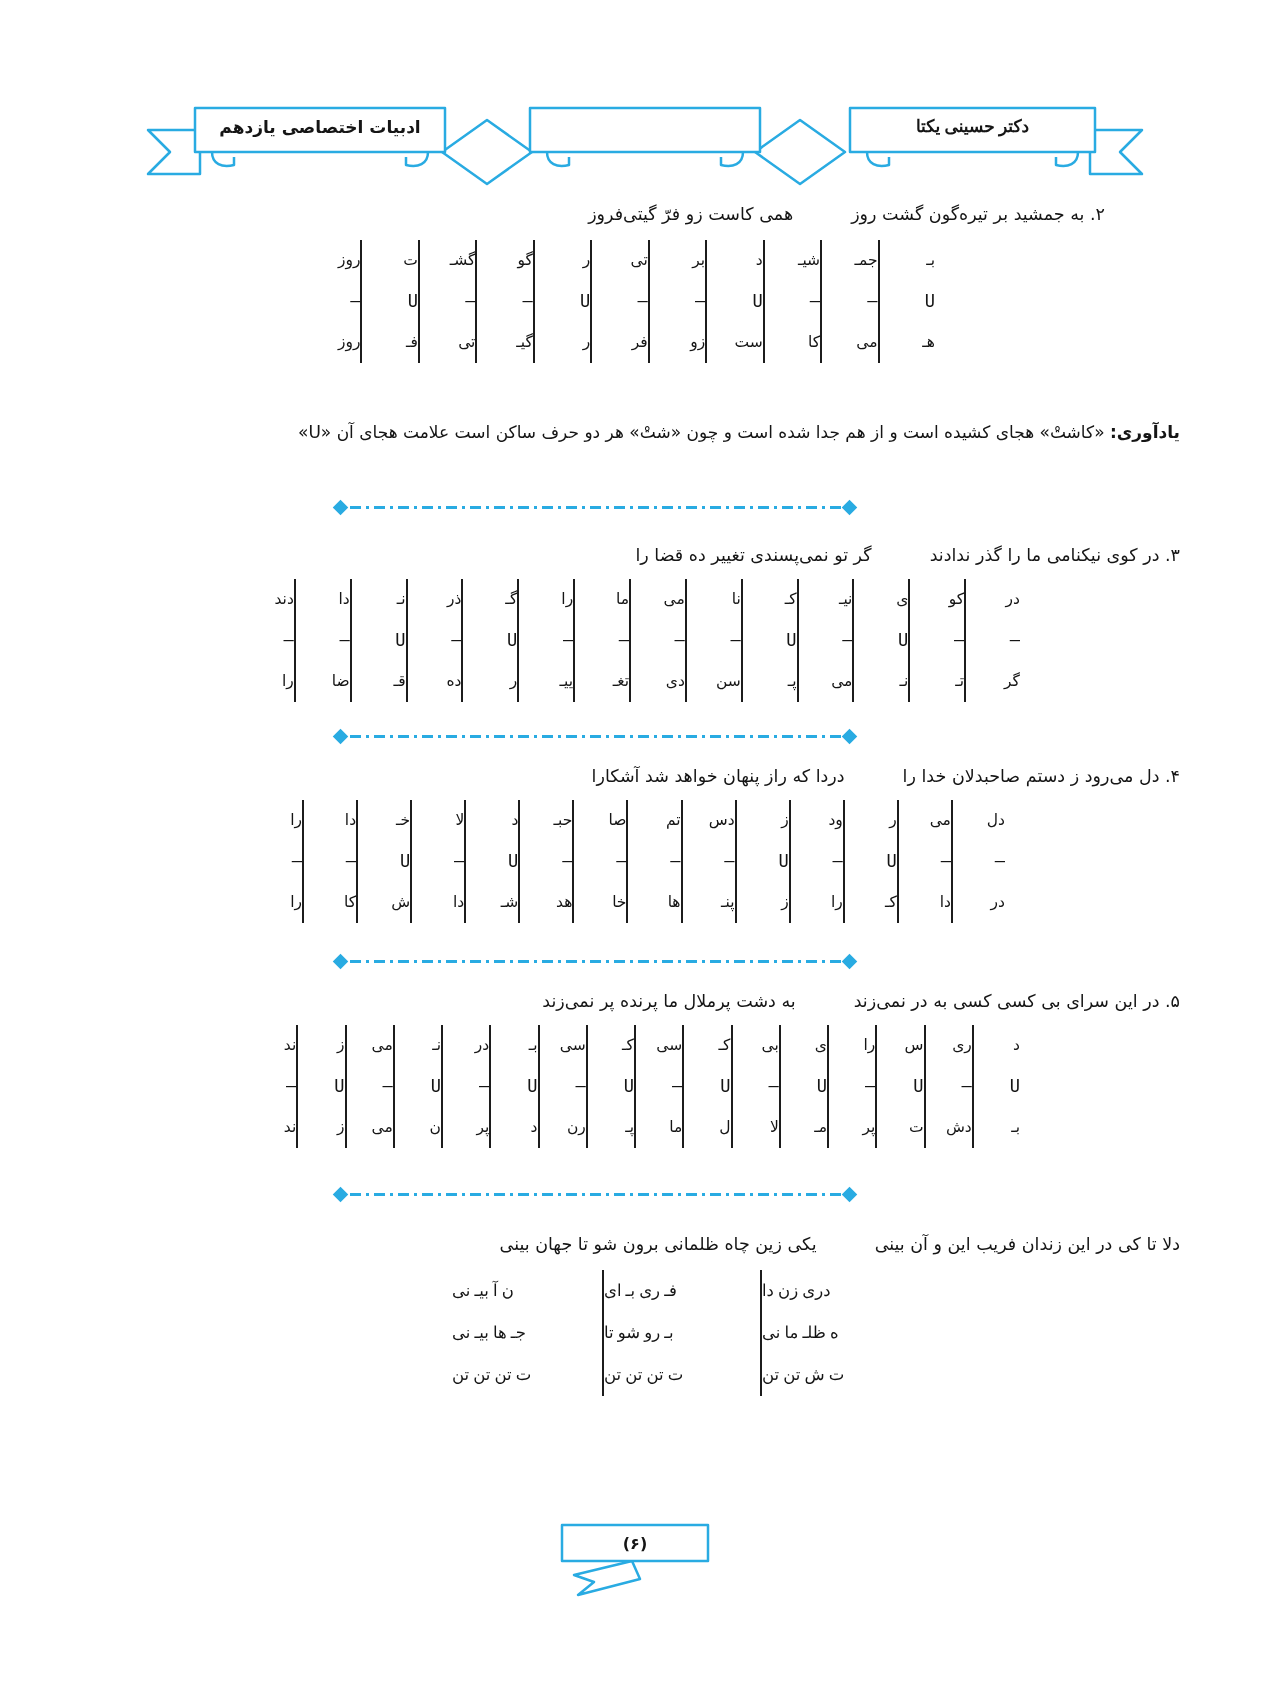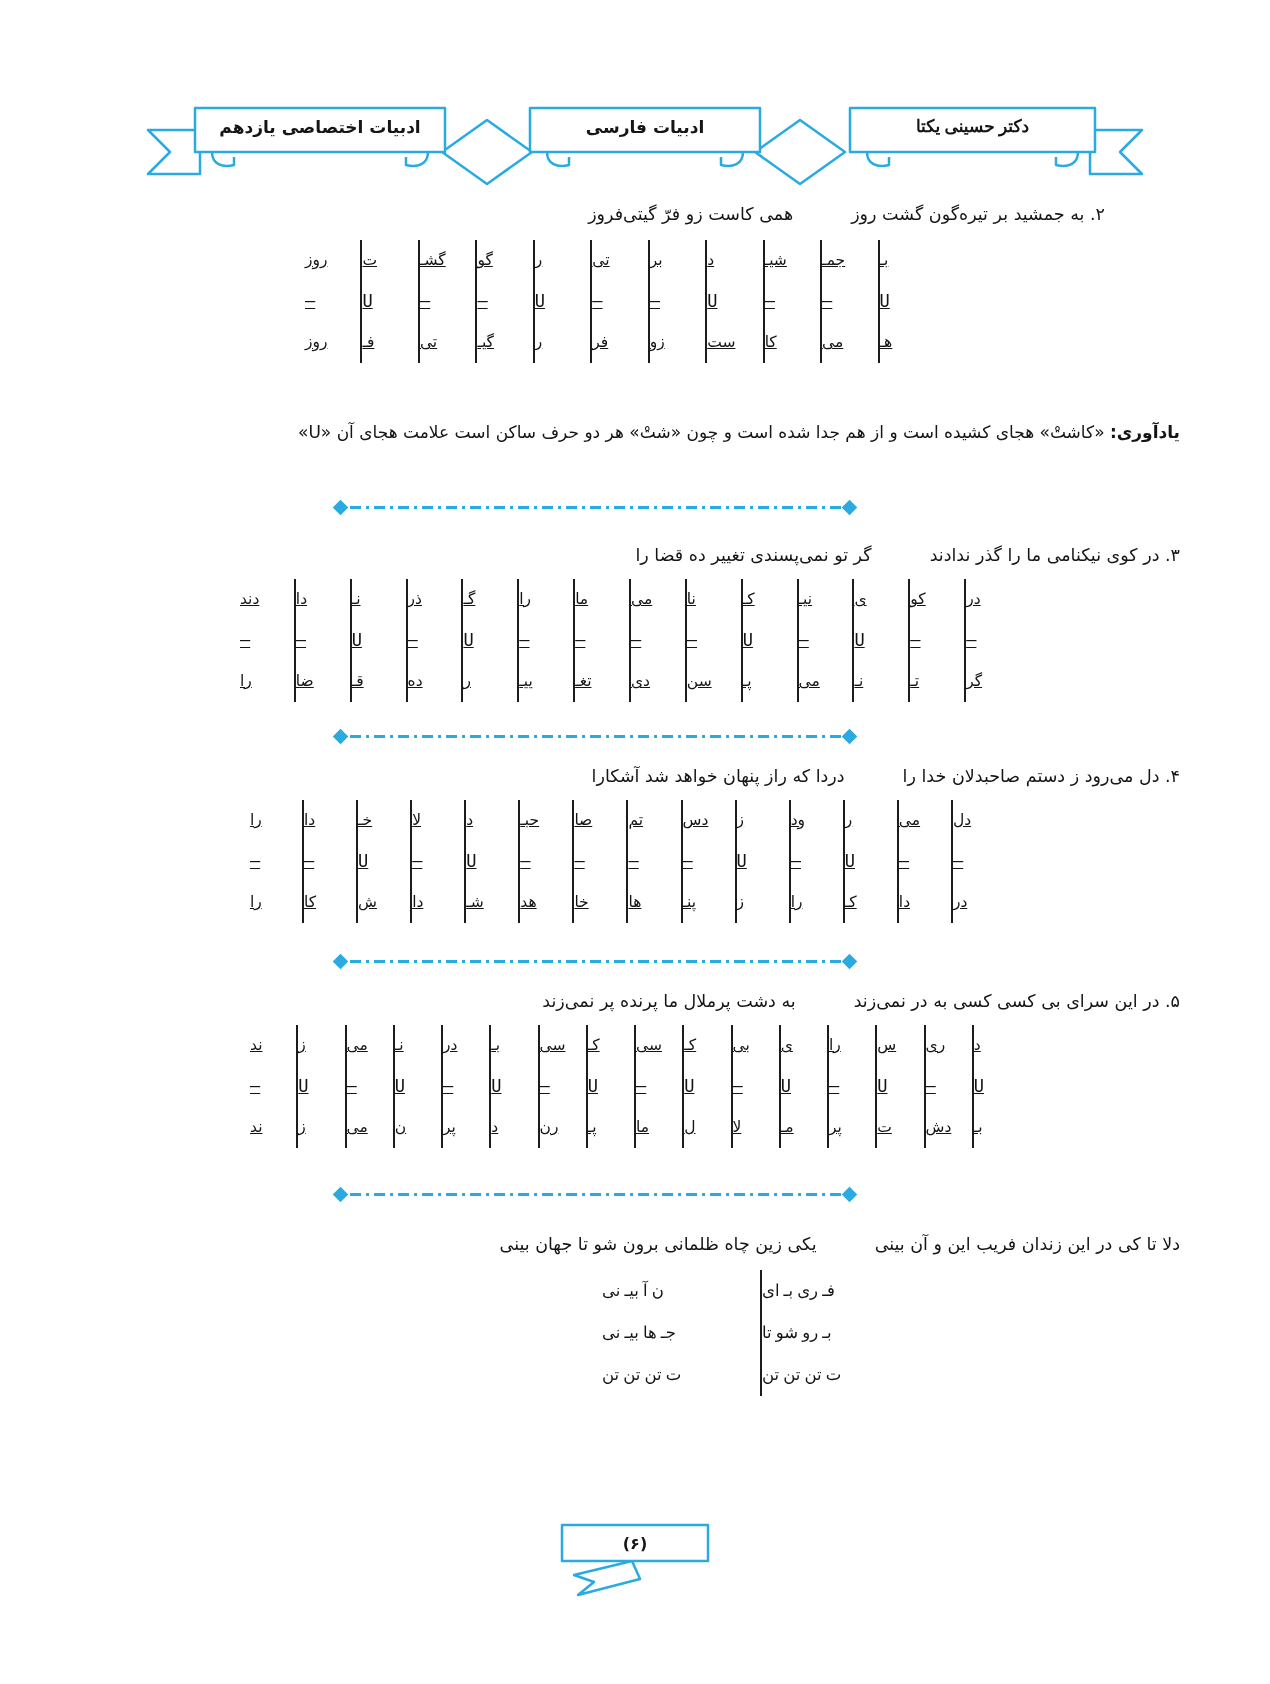--- a/index.html
+++ b/index.html
@@ -27,21 +27,21 @@
   .verse {
     display:flex; align-items:baseline;
     font-size:17.5px; line-height:24px; white-space:nowrap;
     padding-right:90px;
   }
   .verse.indent2 { padding-right:165px; }
   .vgap { display:inline-block; width:58px; }
 
   
   .scan-table { display:flex; direction:rtl; }
-  .scan-col { flex:1 1 0; text-align:left; min-width:0;text-decoration:underline; }
+  .scan-col { flex:1 1 0; text-align:right; min-width:0; }
   .scan-col:not(:last-child) { border-left:2px solid #1c1c1c; }
   .scan-col .syl  { height:41px; line-height:41px; font-size:15.5px; white-space:nowrap; }
   .scan-col .mark { height:41px; line-height:41px; font-size:17px; font-family:"DejaVu Sans Mono", monospace; }
 
   .t2 { width:630px; margin:14px 335px 0 0; }
   .t3 { width:780px; margin:12px 250px 0 0; }
   .t4 { width:755px; margin:12px 265px 0 0; }
   .t5 { width:770px; margin:12px 250px 0 0; }
 
   
@@ -97,21 +97,20 @@
         <path d="M407,54 c0,12 10,16 22,13 l0,-8"></path>
         <path d="M603,54 c0,12 -10,16 -22,13 l0,-8"></path>
         <path d="M727,54 c0,12 10,16 22,13 l0,-8"></path>
         <path d="M938,54 c0,12 -10,16 -22,13 l0,-8"></path>
         <rect x="55" y="10" width="250" height="44"></rect>
         <rect x="390" y="10" width="230" height="44"></rect>
         <rect x="710" y="10" width="245" height="44"></rect>
       </g>
     </svg>
     <span class="lbl lbl-right">دکتر حسینی یکتا</span>
-    <span class="lbl lbl-center">ادبیات فارسی</span>
     <span class="lbl lbl-left">ادبیات اختصاصی یازدهم</span>
   </div>
 
   <p class="verse indent2 vm16">
     <span>۲. به جمشید بر تیره‌گون گشت روز</span>
       <span class="vgap"></span>
       <span>همی کاست زو فرّ گیتی‌فروز</span>
   </p>
   <div class="scan-table t2">
       <div class="scan-col">
@@ -442,20 +441,25 @@
     <span class="dash"></span>
     <span class="dia"></span>
   </div>
 
   <p class="verse vm32">
     <span>دلا تا کی در این زندان فریب این و آن بینی</span>
       <span class="vgap"></span>
       <span>یکی زین چاه ظلمانی برون شو تا جهان بینی</span>
   </p>
   <div class="rhythm-table">
+      <div class="rhythm-col">
+    <div class="rline">دری زن دا</div>
+    <div class="rline">ه ظلـ ما نی</div>
+    <div class="rline">ت ش تن تن</div>
+  </div>
       <div class="rhythm-col">
     <div class="rline">فـ ری بـ ای</div>
     <div class="rline">بـ رو شو تا</div>
     <div class="rline">ت تن تن تن</div>
   </div>
       <div class="rhythm-col">
     <div class="rline">ن آ بیـ نی</div>
     <div class="rline">جـ ها بیـ نی</div>
     <div class="rline">ت تن تن تن</div>
   </div>

